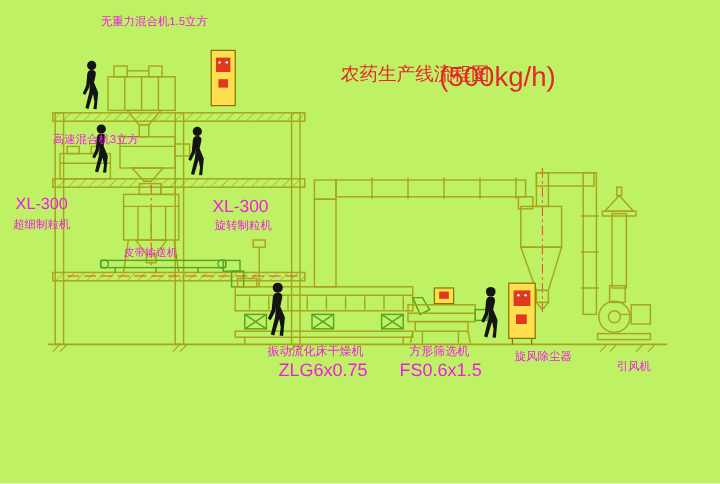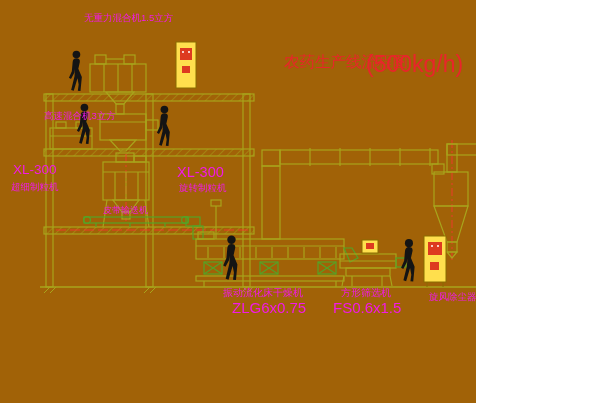--- a/index.html
+++ b/index.html
@@ -1,17 +1,17 @@
 <!DOCTYPE html>
 <html><head>
 <meta charset="utf-8">
 <style>
   html,body{margin:0;padding:0;background:#ffffff;}
   .stage{
-    position:relative;width:476px;height:403px;background:#a16207;overflow:hidden;
+    position:relative;width:600px;height:403px;background:#bef264;overflow:hidden;
     font-family:"Liberation Sans", sans-serif;
   }
   svg text{font-family:"Liberation Sans", sans-serif;}
 </style>
 </head>
 <body>
 
 <div class="stage">
 <svg width="600" height="403" viewBox="0 0 600 403">
   <defs>

